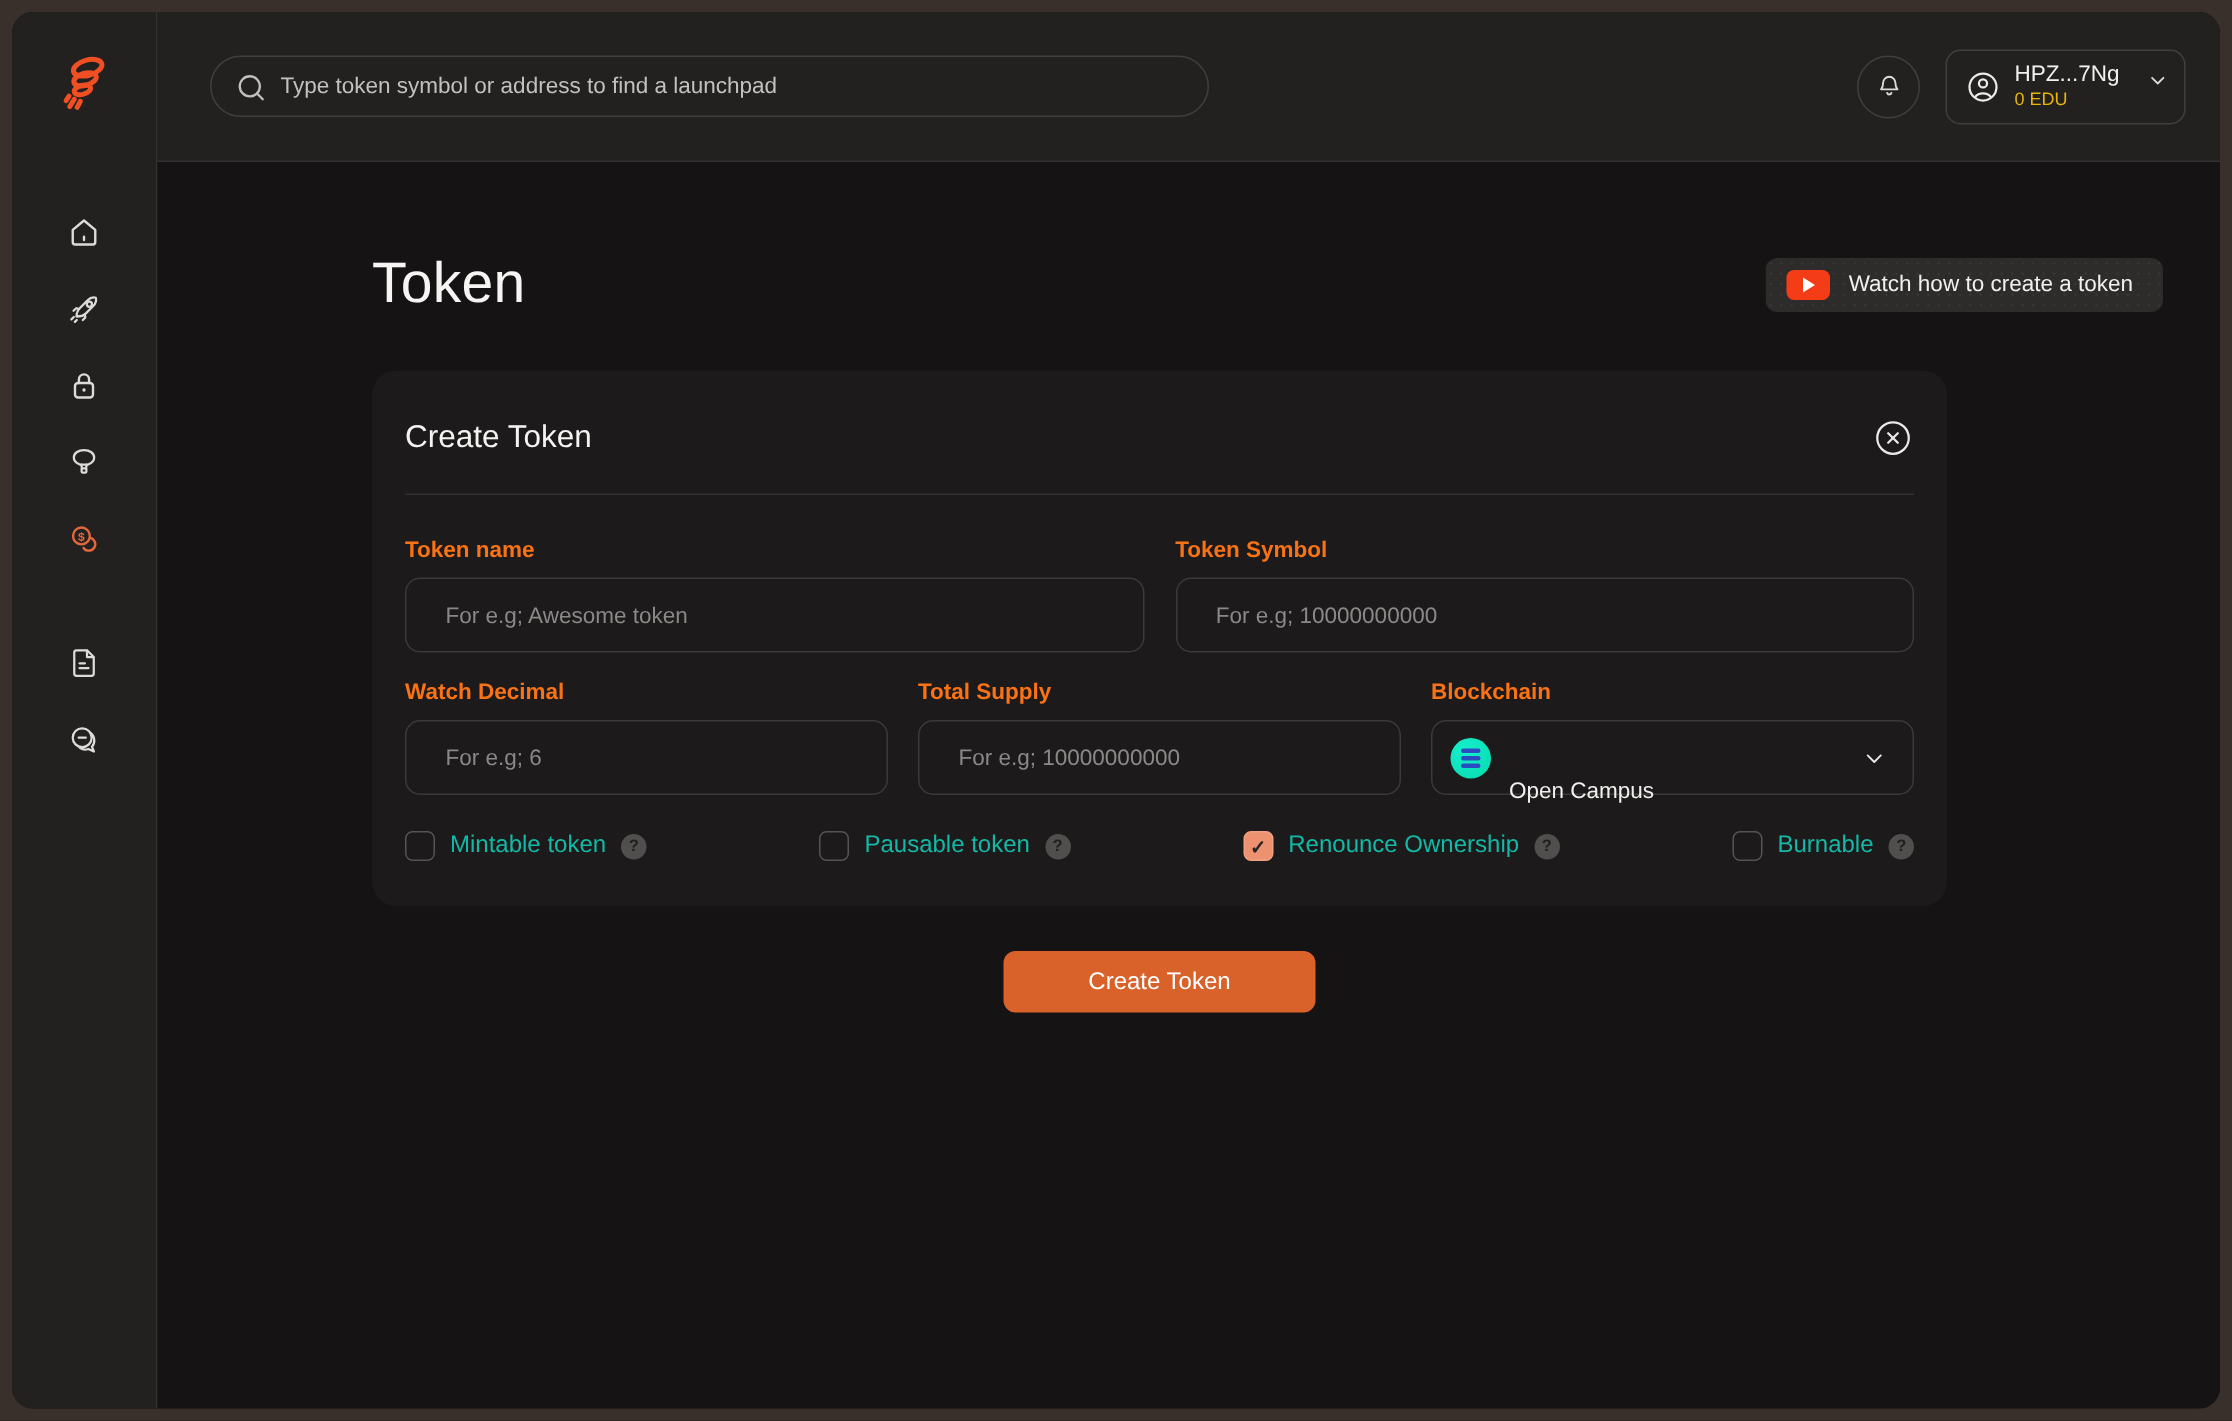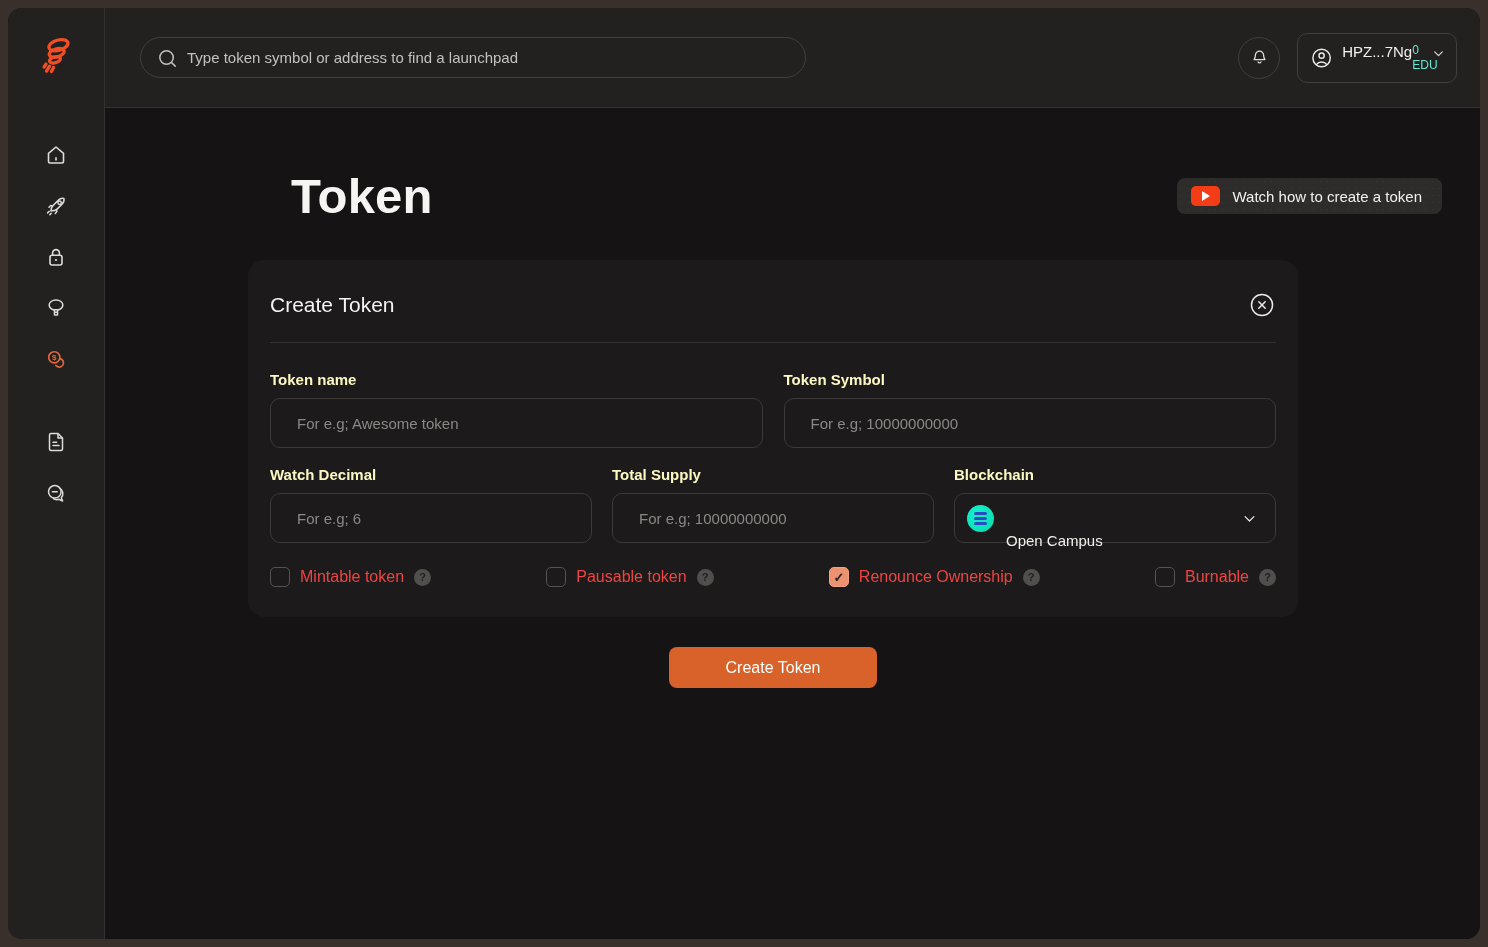--- a/index.html
+++ b/index.html
@@ -42,31 +42,31 @@
   .search input::placeholder { color:#c3c0bd; opacity:1; }
   .header-right { margin-left:auto; display:flex; align-items:center; gap:17px; }
   .bell-btn {
     width:42px; height:42px; border:1px solid #413f3e; border-radius:50%;
     display:flex; align-items:center; justify-content:center; cursor:pointer; background:transparent;
   }
   .account {
     width:160px; height:50px; border:1px solid #413f3e; border-radius:10px;
     display:flex; align-items:center; padding:0 12px; gap:9px; cursor:pointer; position:relative;
   }
-  .account-texts { display:flex; flex-direction:row; line-height:1.25; }
+  .account-texts { display:flex; flex-direction:column; line-height:1.25; }
   .account-name { color:#f2f0ee; font-size:15px; font-weight:500; }
-  .account-balance { color:#5eead4; font-size:12px; font-weight:500; }
+  .account-balance { color:#eab308; font-size:12px; font-weight:500; }
   .account .chev { position:absolute; right:11px; top:13px; }
 
   
   .main { grid-row:2; grid-column:2; position:relative; background:#151313; }
   .title-row {
     margin:60px 40px 0 143px; display:flex; align-items:center; justify-content:space-between; width:1194px;
   }
-  .page-title { color:#f7f5f3; font-size:49px; font-weight:700; letter-spacing:.2px;margin-left:43px; }
+  .page-title { color:#f7f5f3; font-size:38px; font-weight:400; letter-spacing:.2px; }
   .watch-btn {
     height:36px; padding:0 20px 0 14px; border-radius:8px; border:none; cursor:pointer;
     background:#2e2c2b;
     background-image:radial-gradient(#3a3736 0.8px, transparent 0.8px);
     background-size:7px 7px;
     display:flex; align-items:center; gap:12px; color:#f2f0ee; font-size:15px;
     font-family:"Liberation Sans", sans-serif;
     text-align:right;
   }
   .yt-icon { width:29px; height:20px; background:#f43c16; border-radius:5px; position:relative; flex:0 0 auto; }
@@ -77,21 +77,21 @@
 
   .card {
     margin:36px 0 0 143px; width:1050px; background:#1c1a1a; border-radius:16px;
     padding:0 22px 30px 22px;
   }
   .card-header { height:82px; display:flex; align-items:center; justify-content:space-between; padding-top:8px; }
   .card-title { color:#f5f3f1; font-size:21px; font-weight:500; }
   .close-btn { background:none; border:none; cursor:pointer; width:28px; height:28px; padding:0; display:flex; }
   .card-divider { border:none; border-top:1px solid #343130; }
 
-  .field-label { color:#fef9c3; font-size:15px; font-weight:700; margin-bottom:10px; display:block; }
+  .field-label { color:#f97316; font-size:15px; font-weight:700; margin-bottom:10px; display:block; }
   .row-two { display:flex; gap:21px; margin-top:28px; }
   .row-two .field { flex:1; }
   .row-three { display:flex; gap:20px; margin-top:18px; }
   .row-three .field { flex:1; }
   .text-input {
     width:100%; height:50px; background:transparent; border:1px solid #3c3a39; border-radius:10px;
     color:#e5e5e5; font-size:15px; padding:0 16px 0 26px; outline:none; font-family:"Liberation Sans", sans-serif;
   }
   .text-input::placeholder { color:#8b8987; opacity:1; }
 
@@ -109,21 +109,21 @@
   .select-value { color:#f2f0ee; font-size:15px; font-weight:500; flex:1;margin-top:44px; }
 
   .options-row { display:flex; justify-content:space-between; align-items:center; margin-top:24px; }
   .option { display:flex; align-items:center; gap:10px; cursor:pointer; }
   .checkbox {
     width:20px; height:20px; border:1.5px solid #565452; border-radius:5px; background:transparent;
     display:flex; align-items:center; justify-content:center; font-size:13px; color:transparent;
   }
   .checkbox.checked { background:#ec9271; border-color:#f0a183; color:#2a2423; font-weight:700; }
   .checkbox.checked::after { content:"✓"; line-height:1; }
-  .option-label { color:#ef4444; font-size:16px; font-weight:500; }
+  .option-label { color:#14b8a6; font-size:16px; font-weight:500; }
   .q-icon {
     width:17px; height:17px; border-radius:50%; background:#514f4e; color:#22201f;
     font-size:11px; font-weight:700; display:flex; align-items:center; justify-content:center;
   }
 
   .submit-btn {
     display:block; margin:30px auto 0 auto; width:208px; height:41px;
     margin-left:calc(143px + 421px);
     background:#d9622a; color:#ffffff; font-size:16px; font-weight:500;
     border:none; border-radius:8px; cursor:pointer; font-family:"Liberation Sans", sans-serif;

